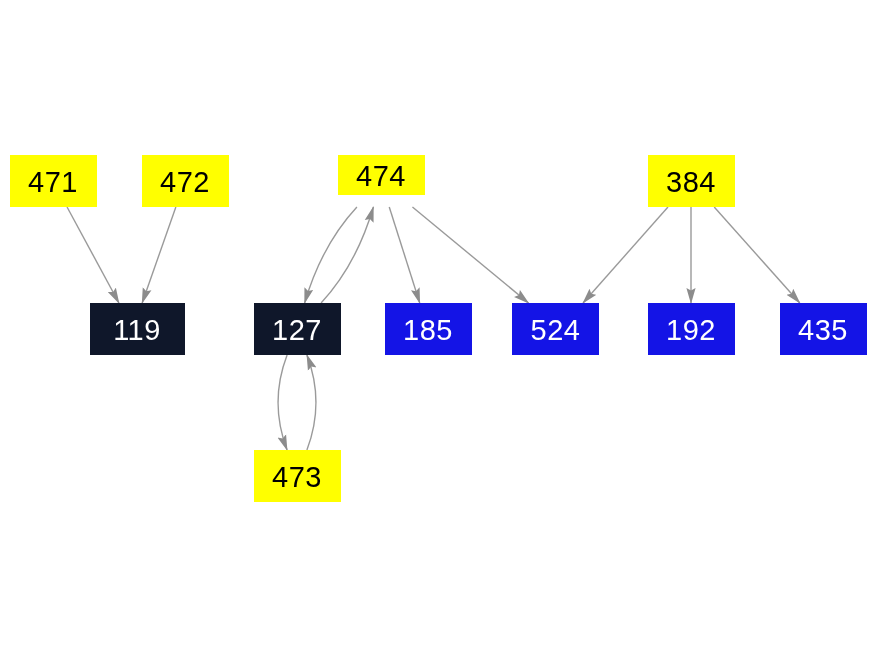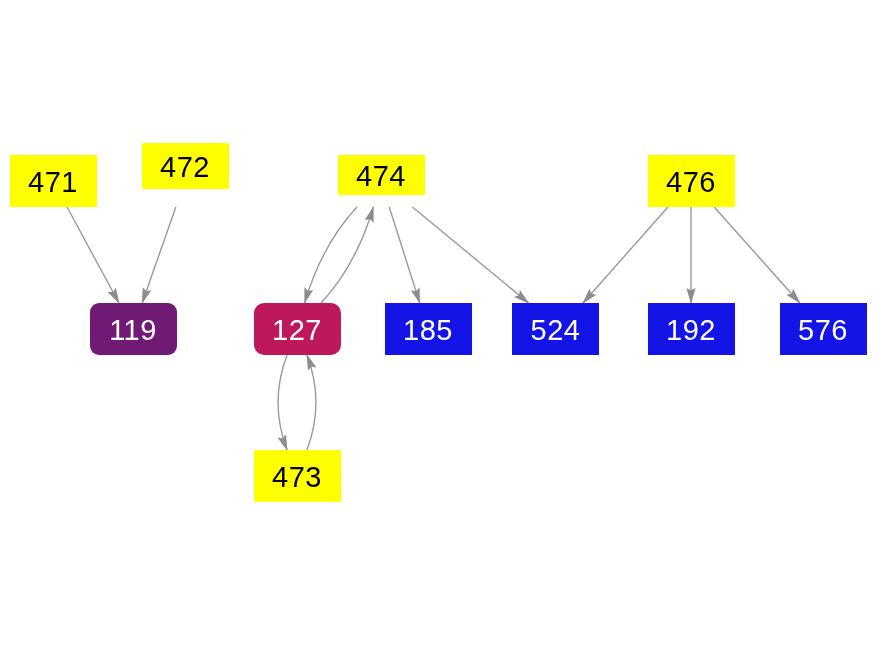--- a/index.html
+++ b/index.html
@@ -57,44 +57,44 @@
       <path d="M 667.9864864864865 207 L 583.0135135135135 303" class="edge" stroke="#9A9A9A" marker-end="url(#arrowhead)"></path>
       <path d="M 691 207 L 691 303" class="edge" stroke="#9A9A9A" marker-end="url(#arrowhead)"></path>
       <path d="M 714.1891891891892 207 L 799.8108108108108 303" class="edge" stroke="#9A9A9A" marker-end="url(#arrowhead)"></path>
       <path d="M 287.0952380952381 355 Q 269 402.5 287.0952380952381 450" class="edge" stroke="#9A9A9A" marker-end="url(#arrowhead)"></path>
       <path d="M 306.9047619047619 450 Q 325 402.5 306.9047619047619 355" class="edge" stroke="#9A9A9A" marker-end="url(#arrowhead)"></path>
     </svg>
   <div>
       <div class="node" style="width: 87px; height: 52px; left: 9.5px; top: 155px; background: rgb(255, 255, 0); color: rgb(0, 0, 0);">
         <span>471</span>
       </div>
-      <div class="node" style="width: 87px; height: 46px; left: 141.5px; top: 143px; background: rgb(255, 255, 0); color: rgb(0, 0, 0);">
+      <div class="node" style="width: 87px; height: 52px; left: 141.5px; top: 155px; background: rgb(255, 255, 0); color: rgb(0, 0, 0);">
         <span>472</span>
       </div>
       <div class="node" style="width: 87px; height: 40px; left: 337.5px; top: 155px; background: rgb(255, 255, 0); color: rgb(0, 0, 0);">
         <span>474</span>
       </div>
       <div class="node" style="width: 87px; height: 52px; left: 647.5px; top: 155px; background: rgb(255, 255, 0); color: rgb(0, 0, 0);">
-        <span>476</span>
+        <span>384</span>
       </div>
-      <div class="node" style="width: 87px; height: 52px; left: 89.5px; top: 303px; background: #701a75; color: rgb(255, 255, 255); border-radius: 9px;">
+      <div class="node" style="width: 95px; height: 52px; left: 89.5px; top: 303px; background: #0f172a; color: rgb(255, 255, 255);">
         <span>119</span>
       </div>
-      <div class="node" style="width: 87px; height: 52px; left: 253.5px; top: 303px; background: #be185d; color: rgb(255, 255, 255); border-radius: 10px;">
+      <div class="node" style="width: 87px; height: 52px; left: 253.5px; top: 303px; background: #0f172a; color: rgb(255, 255, 255);">
         <span>127</span>
       </div>
       <div class="node" style="width: 87px; height: 52px; left: 384.5px; top: 303px; background: rgb(20, 20, 230); color: rgb(255, 255, 255);">
         <span>185</span>
       </div>
       <div class="node" style="width: 87px; height: 52px; left: 512px; top: 303px; background: rgb(20, 20, 230); color: rgb(255, 255, 255);">
         <span>524</span>
       </div>
       <div class="node" style="width: 87px; height: 52px; left: 647.5px; top: 303px; background: rgb(20, 20, 230); color: rgb(255, 255, 255);">
         <span>192</span>
       </div>
       <div class="node" style="width: 87px; height: 52px; left: 779.5px; top: 303px; background: rgb(20, 20, 230); color: rgb(255, 255, 255);">
-        <span>576</span>
+        <span>435</span>
       </div>
       <div class="node" style="width: 87px; height: 52px; left: 253.5px; top: 450px; background: rgb(255, 255, 0); color: rgb(0, 0, 0); text-align: right;">
         <span>473</span>
       </div>
     </div>
 </div>
 
 </body></html>

